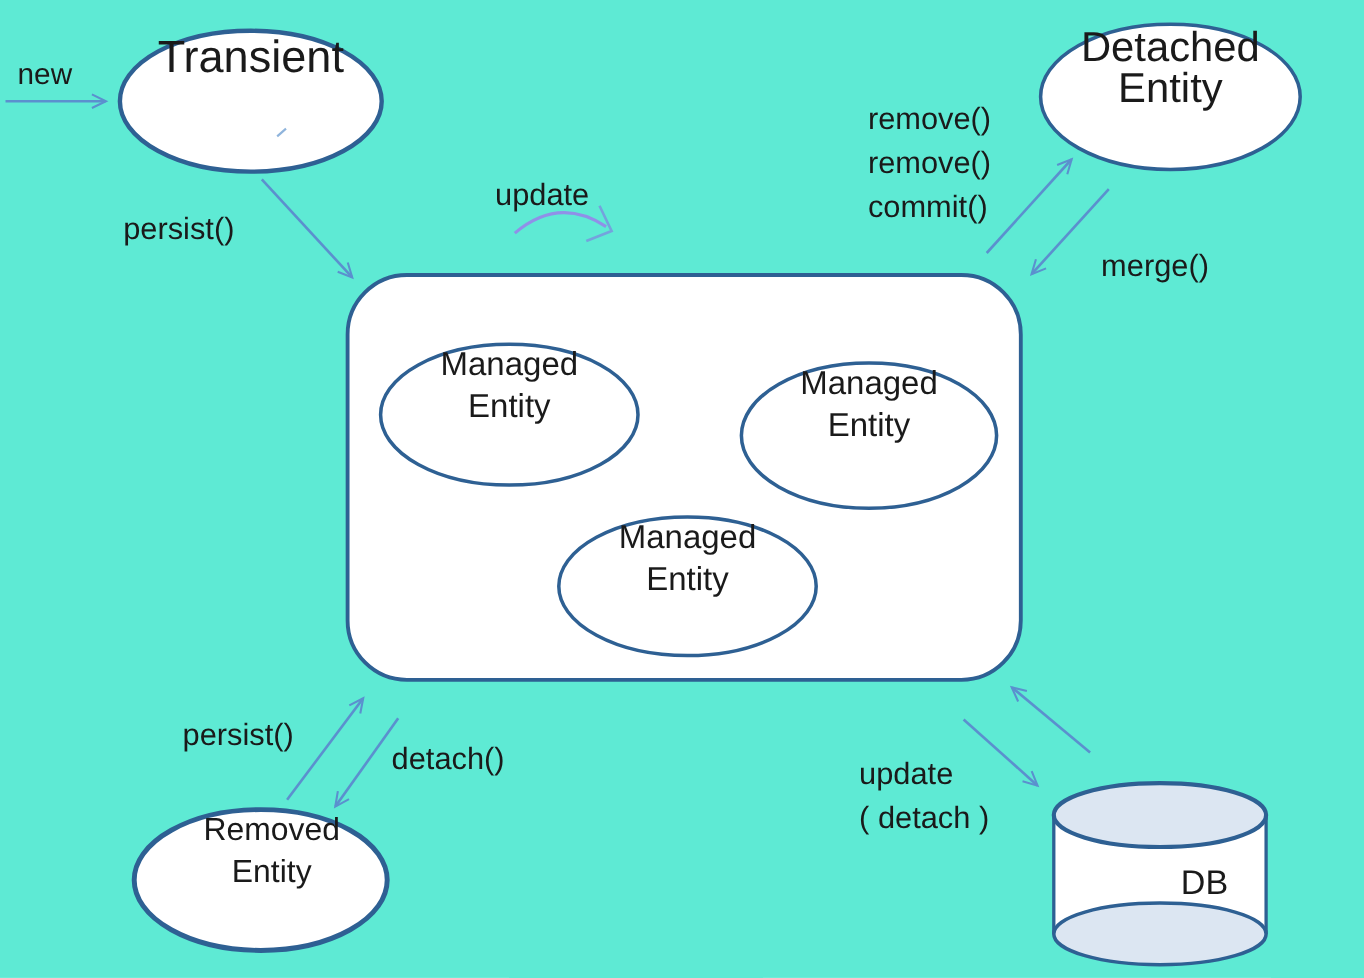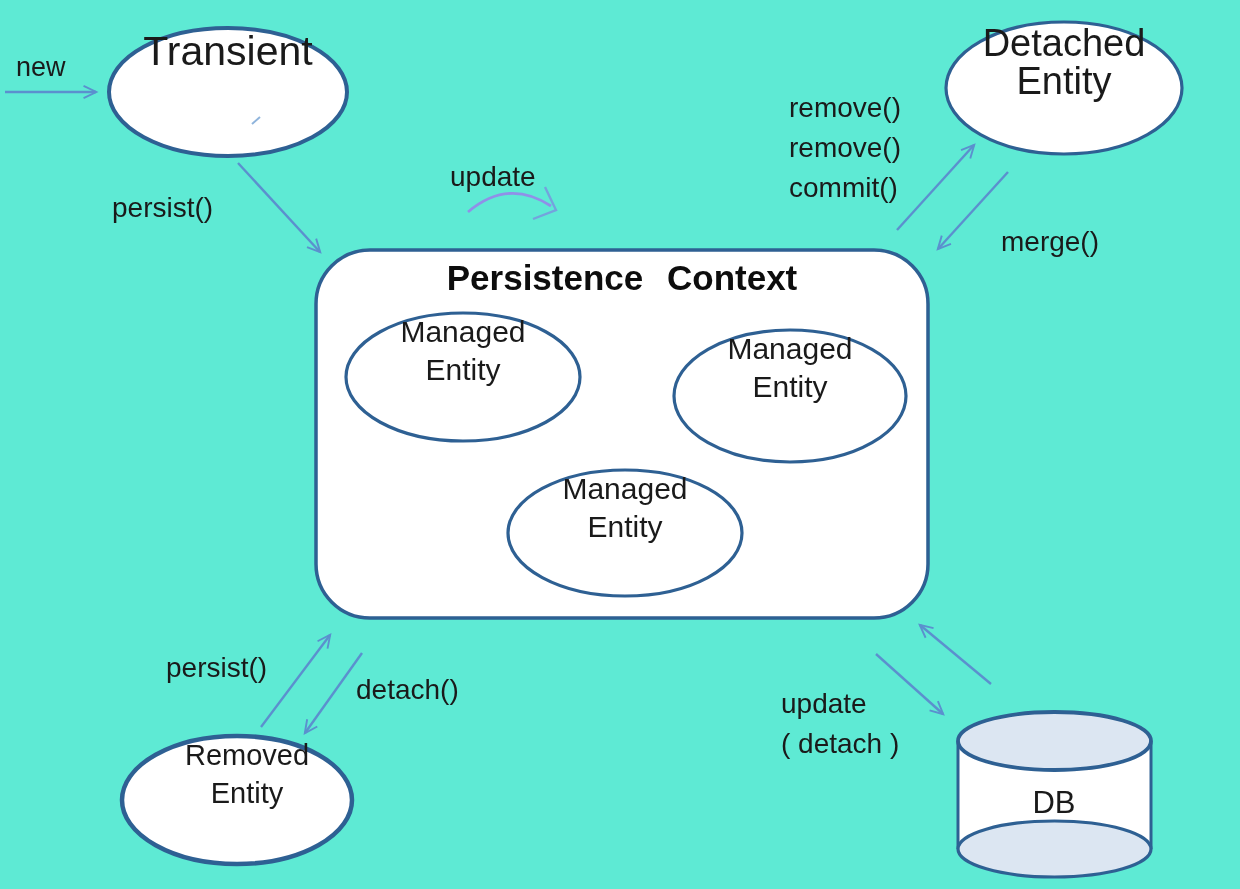--- a/index.html
+++ b/index.html
@@ -53,20 +53,21 @@
     color: #0d0d0d;
   }
   .stack { line-height: 40px; }
   .db-label {
     position: absolute;
     left: 957px;
     top: 785px;
     width: 194px;
     text-align: center;
     font-size: 31px;
+    padding-left: 41px;
   }
 </style>
 </head>
 <body>
 
 <div class="canvas">
 
   <svg class="layer" width="1240" height="889" viewBox="0 0 1240 889">
     <defs>
       <marker id="arrowhead" viewBox="0 0 10 10" refX="8.2" refY="5" markerWidth="7.2" markerHeight="7.2" orient="auto">
@@ -131,21 +132,20 @@
 
   <div class="node-label transient-label" style="left:109px; top:28px; width:238px; height:128px;">
     <span>Transient</span>
   </div>
 
   <div class="node-label two-line" style="left:946px; top:24px; width:236px; height:128px; font-size:38px;">
     <span>Detached</span>
     <span>Entity</span>
   </div>
 
-  <div class="pc-title">Persistence Context</div>
 
   <div class="node-label two-line" style="left:346px; top:313px; width:234px; height:128px;">
     <span>Managed</span>
     <span>Entity</span>
   </div>
 
   <div class="node-label two-line" style="left:674px; top:330px; width:232px; height:132px;">
     <span>Managed</span>
     <span>Entity</span>
   </div>

